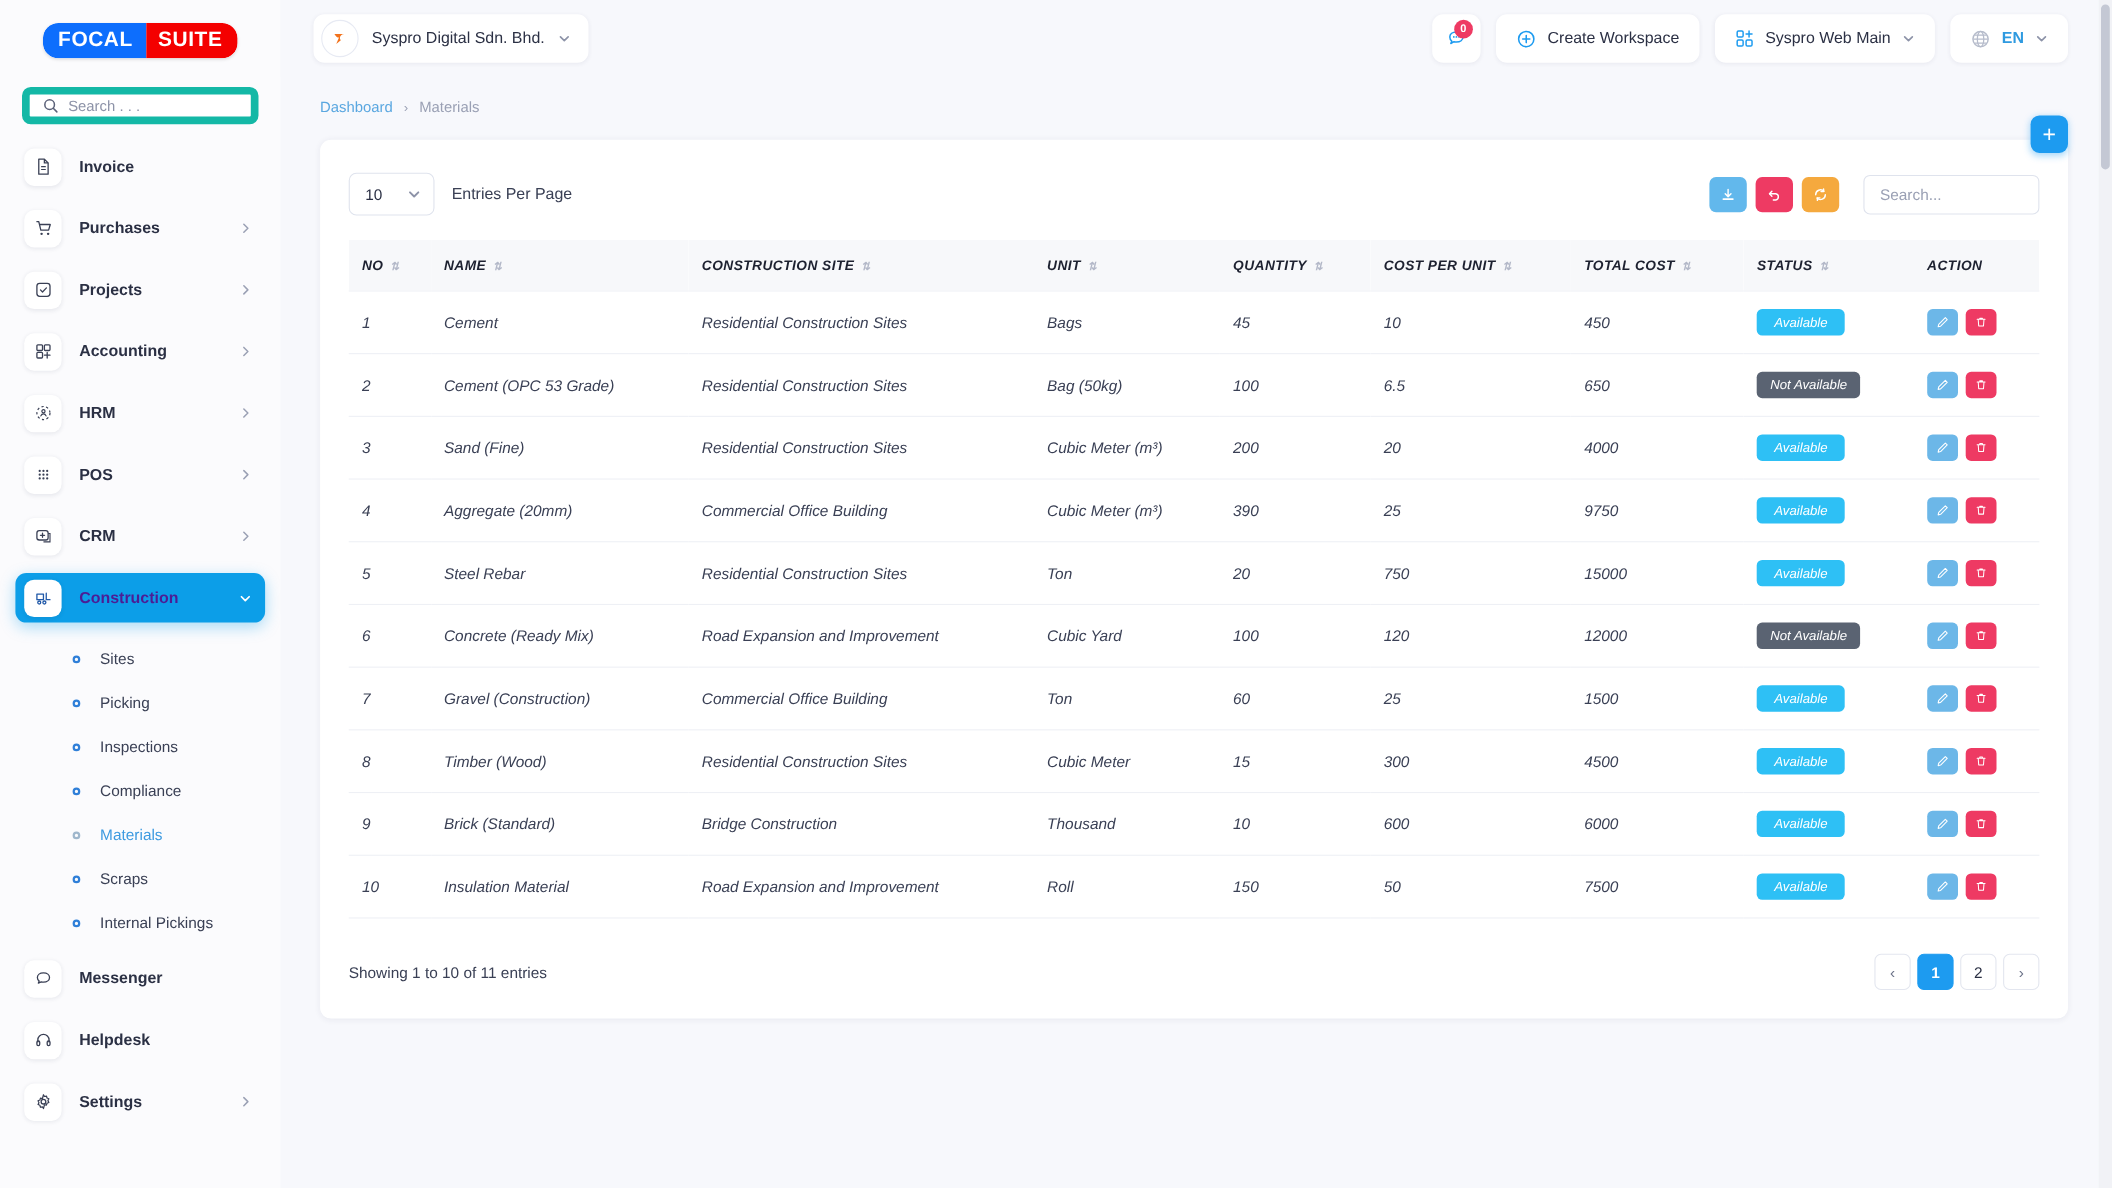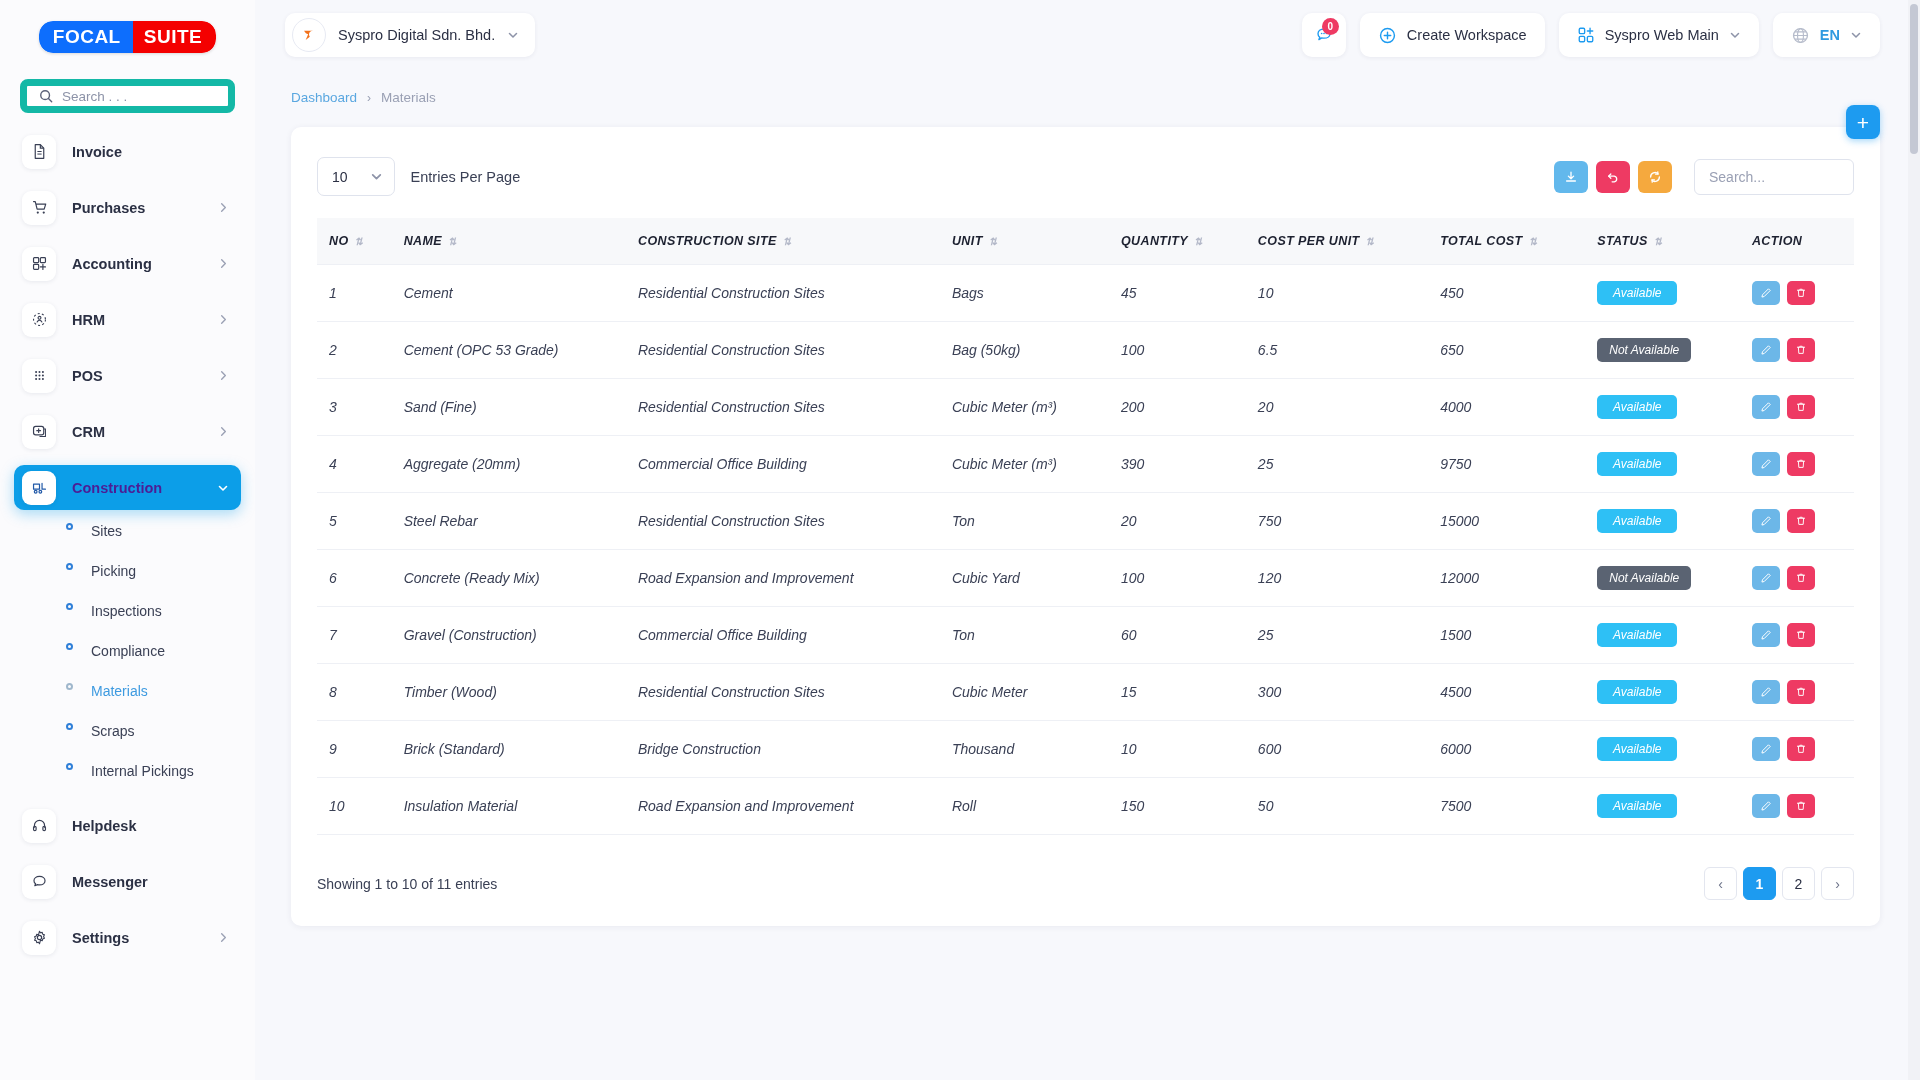--- a/index.html
+++ b/index.html
@@ -55,21 +55,21 @@
   .nav-item .nav-label {
     margin-left: 16px; font-size: 14.5px; color: #2b3044; font-weight: 600; white-space: nowrap;
   }
   .nav-item .caret { margin-left: auto; color: #9aa0b4; display: flex; }
   .nav-item.active { background: #0c9ee8; box-shadow: 0 4px 14px rgba(12,158,232,.35); }
   .nav-item.active .nav-label { color: #4c1d95; }
   .nav-item.active .caret { color: #fff; }
 
   .subnav { padding: 2px 0 0 0; }
   .sub-item {
-    display: flex; height: 40px; padding-left: 52px;
+    display: flex; align-items: center; height: 40px; padding-left: 52px;
     cursor: pointer;
   }
   .sub-dot { width: 7px; height: 7px; border-radius: 50%; border: 2px solid #2f7fd8; flex: 0 0 7px; }
   .sub-item .sub-label { margin-left: 18px; font-size: 14px; color: #3a4055; }
   .sub-item.active .sub-label { color: #3d9ae0; }
   .sub-item.active .sub-dot { border-color: #9fb7cc; }
 
   
   #main { flex: 1; height: 1080px; position: relative; overflow: hidden; }
 
@@ -246,20 +246,34 @@
           </svg>
       </span>
       <span class="nav-label">Purchases</span>
       <span class="caret">
         <svg width="11" height="11" viewBox="0 0 12 12">
             <path d="M4 2l4 4-4 4" fill="none" stroke="currentColor" stroke-width="1.5" stroke-linecap="round" stroke-linejoin="round"></path>
           </svg>
       </span>
     </div>
 
+    <div class="nav-item">
+      <span class="ico-tile">
+        <svg width="17" height="17" viewBox="0 0 20 20">
+            <rect x="3" y="3" width="14" height="14" rx="3" fill="none" stroke="#3a4055" stroke-width="1.4"></rect>
+            <path d="M6.8 10l2.2 2.3 4.2-4.4" fill="none" stroke="#3a4055" stroke-width="1.4" stroke-linecap="round" stroke-linejoin="round"></path>
+          </svg>
+      </span>
+      <span class="nav-label">Projects</span>
+      <span class="caret">
+        <svg width="11" height="11" viewBox="0 0 12 12">
+            <path d="M4 2l4 4-4 4" fill="none" stroke="currentColor" stroke-width="1.5" stroke-linecap="round" stroke-linejoin="round"></path>
+          </svg>
+      </span>
+    </div>
 
     <div class="nav-item">
       <span class="ico-tile">
         <svg width="17" height="17" viewBox="0 0 20 20">
             <rect x="3" y="3" width="6" height="6" rx="1" fill="none" stroke="#3a4055" stroke-width="1.4"></rect>
             <rect x="11" y="3" width="6" height="6" rx="1" fill="none" stroke="#3a4055" stroke-width="1.4"></rect>
             <rect x="3" y="11" width="6" height="6" rx="1" fill="none" stroke="#3a4055" stroke-width="1.4"></rect>
             <path d="M14 11v6M11 14h6" stroke="#3a4055" stroke-width="1.4" stroke-linecap="round"></path>
           </svg>
       </span>
@@ -366,38 +380,38 @@
       <div class="sub-item">
         <span class="sub-dot"></span>
         <span class="sub-label">Scraps</span>
       </div>
       <div class="sub-item">
         <span class="sub-dot"></span>
         <span class="sub-label">Internal Pickings</span>
       </div>
     </div>
 
+    <div class="nav-item" style="margin-top:8px">
+      <span class="ico-tile">
+        <svg width="17" height="17" viewBox="0 0 20 20">
+            <path d="M10 4c3.9 0 6.5 2.2 6.5 5s-2.6 5-6.5 5c-.8 0-1.6-.1-2.3-.3L4.5 15l.9-2.3C4.2 11.8 3.5 10.5 3.5 9c0-2.8 2.6-5 6.5-5z" fill="none" stroke="#3a4055" stroke-width="1.4" stroke-linejoin="round"></path>
+          </svg>
+      </span>
+      <span class="nav-label">Messenger</span>
+    </div>
+
     <div class="nav-item">
       <span class="ico-tile">
         <svg width="17" height="17" viewBox="0 0 20 20">
             <path d="M4 12V10a6 6 0 0112 0v2" fill="none" stroke="#3a4055" stroke-width="1.4" stroke-linecap="round"></path>
             <rect x="3" y="11" width="3" height="5" rx="1.4" fill="none" stroke="#3a4055" stroke-width="1.4"></rect>
             <rect x="14" y="11" width="3" height="5" rx="1.4" fill="none" stroke="#3a4055" stroke-width="1.4"></rect>
           </svg>
       </span>
       <span class="nav-label">Helpdesk</span>
-    </div>
-
-    <div class="nav-item" style="margin-top:8px">
-      <span class="ico-tile">
-        <svg width="17" height="17" viewBox="0 0 20 20">
-            <path d="M10 4c3.9 0 6.5 2.2 6.5 5s-2.6 5-6.5 5c-.8 0-1.6-.1-2.3-.3L4.5 15l.9-2.3C4.2 11.8 3.5 10.5 3.5 9c0-2.8 2.6-5 6.5-5z" fill="none" stroke="#3a4055" stroke-width="1.4" stroke-linejoin="round"></path>
-          </svg>
-      </span>
-      <span class="nav-label">Messenger</span>
     </div>
 
     <div class="nav-item">
       <span class="ico-tile">
         <svg width="17" height="17" viewBox="0 0 20 20">
             <circle cx="10" cy="10" r="2.5" fill="none" stroke="#3a4055" stroke-width="1.4"></circle>
             <path d="M10 2.6l1.1 1.9 2.1-.5.6 2.1 2 .8-1 2 1 2-2 .8-.6 2.1-2.1-.5L10 17.4l-1.1-1.9-2.1.5-.6-2.1-2-.8 1-2-1-2 2-.8.6-2.1 2.1.5z" fill="none" stroke="#3a4055" stroke-width="1.3" stroke-linejoin="round"></path>
           </svg>
       </span>
       <span class="nav-label">Settings</span>

